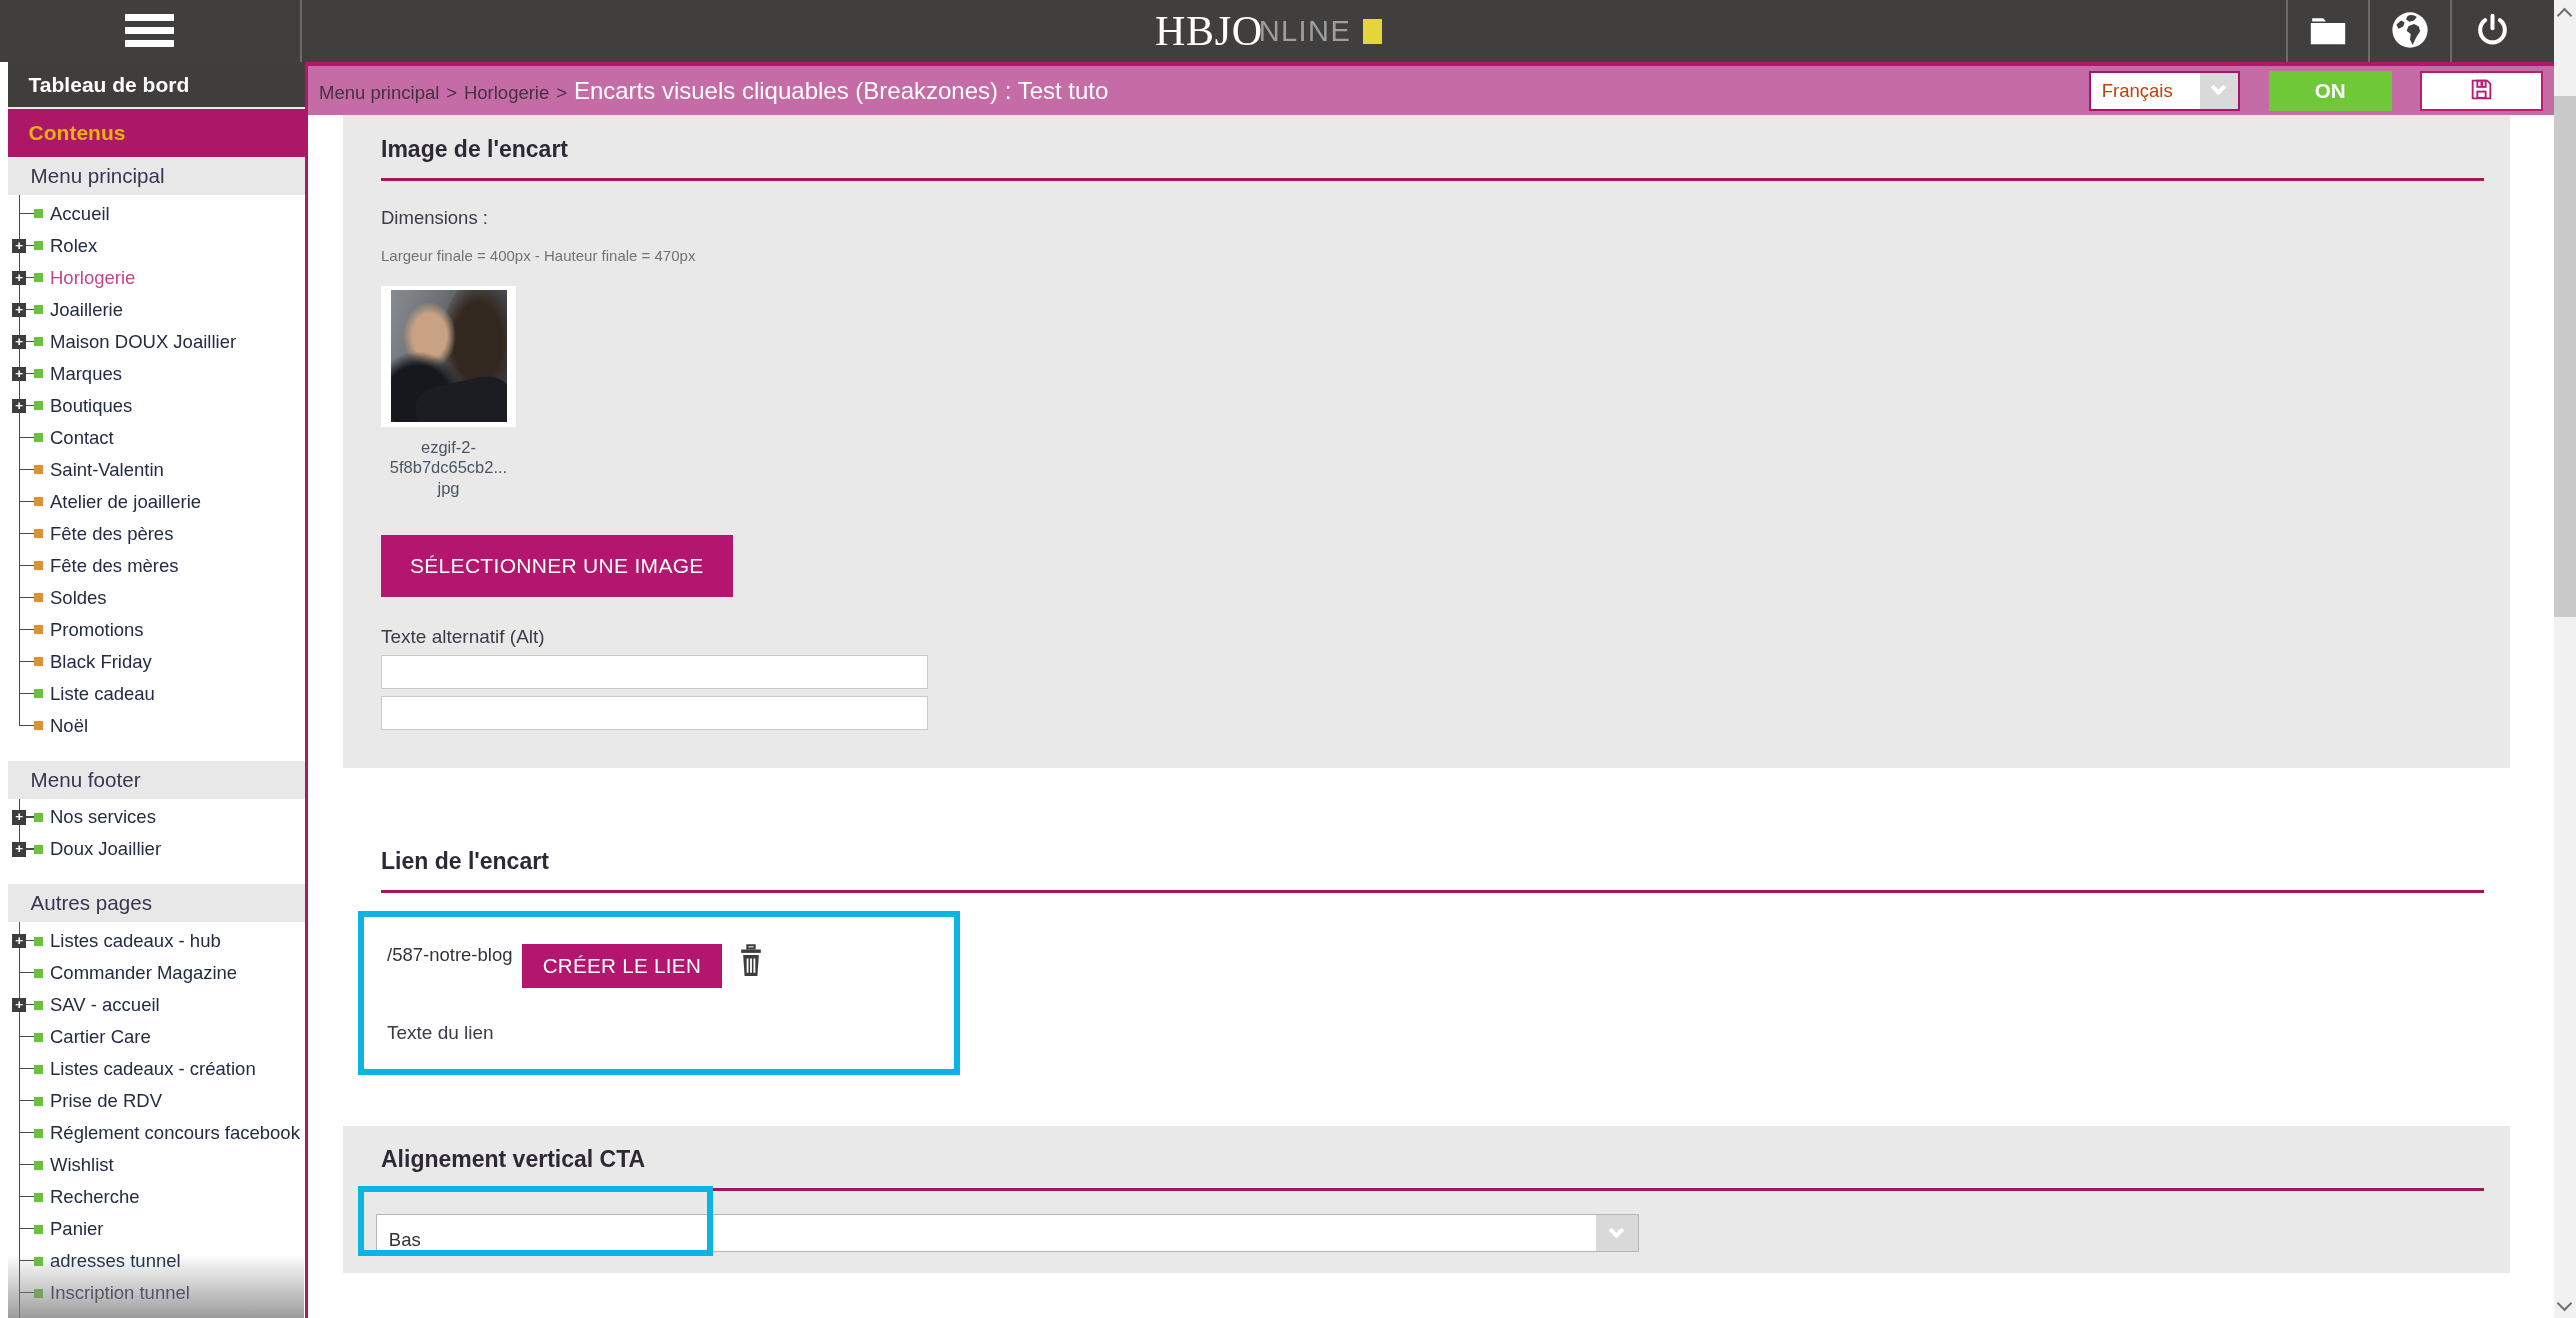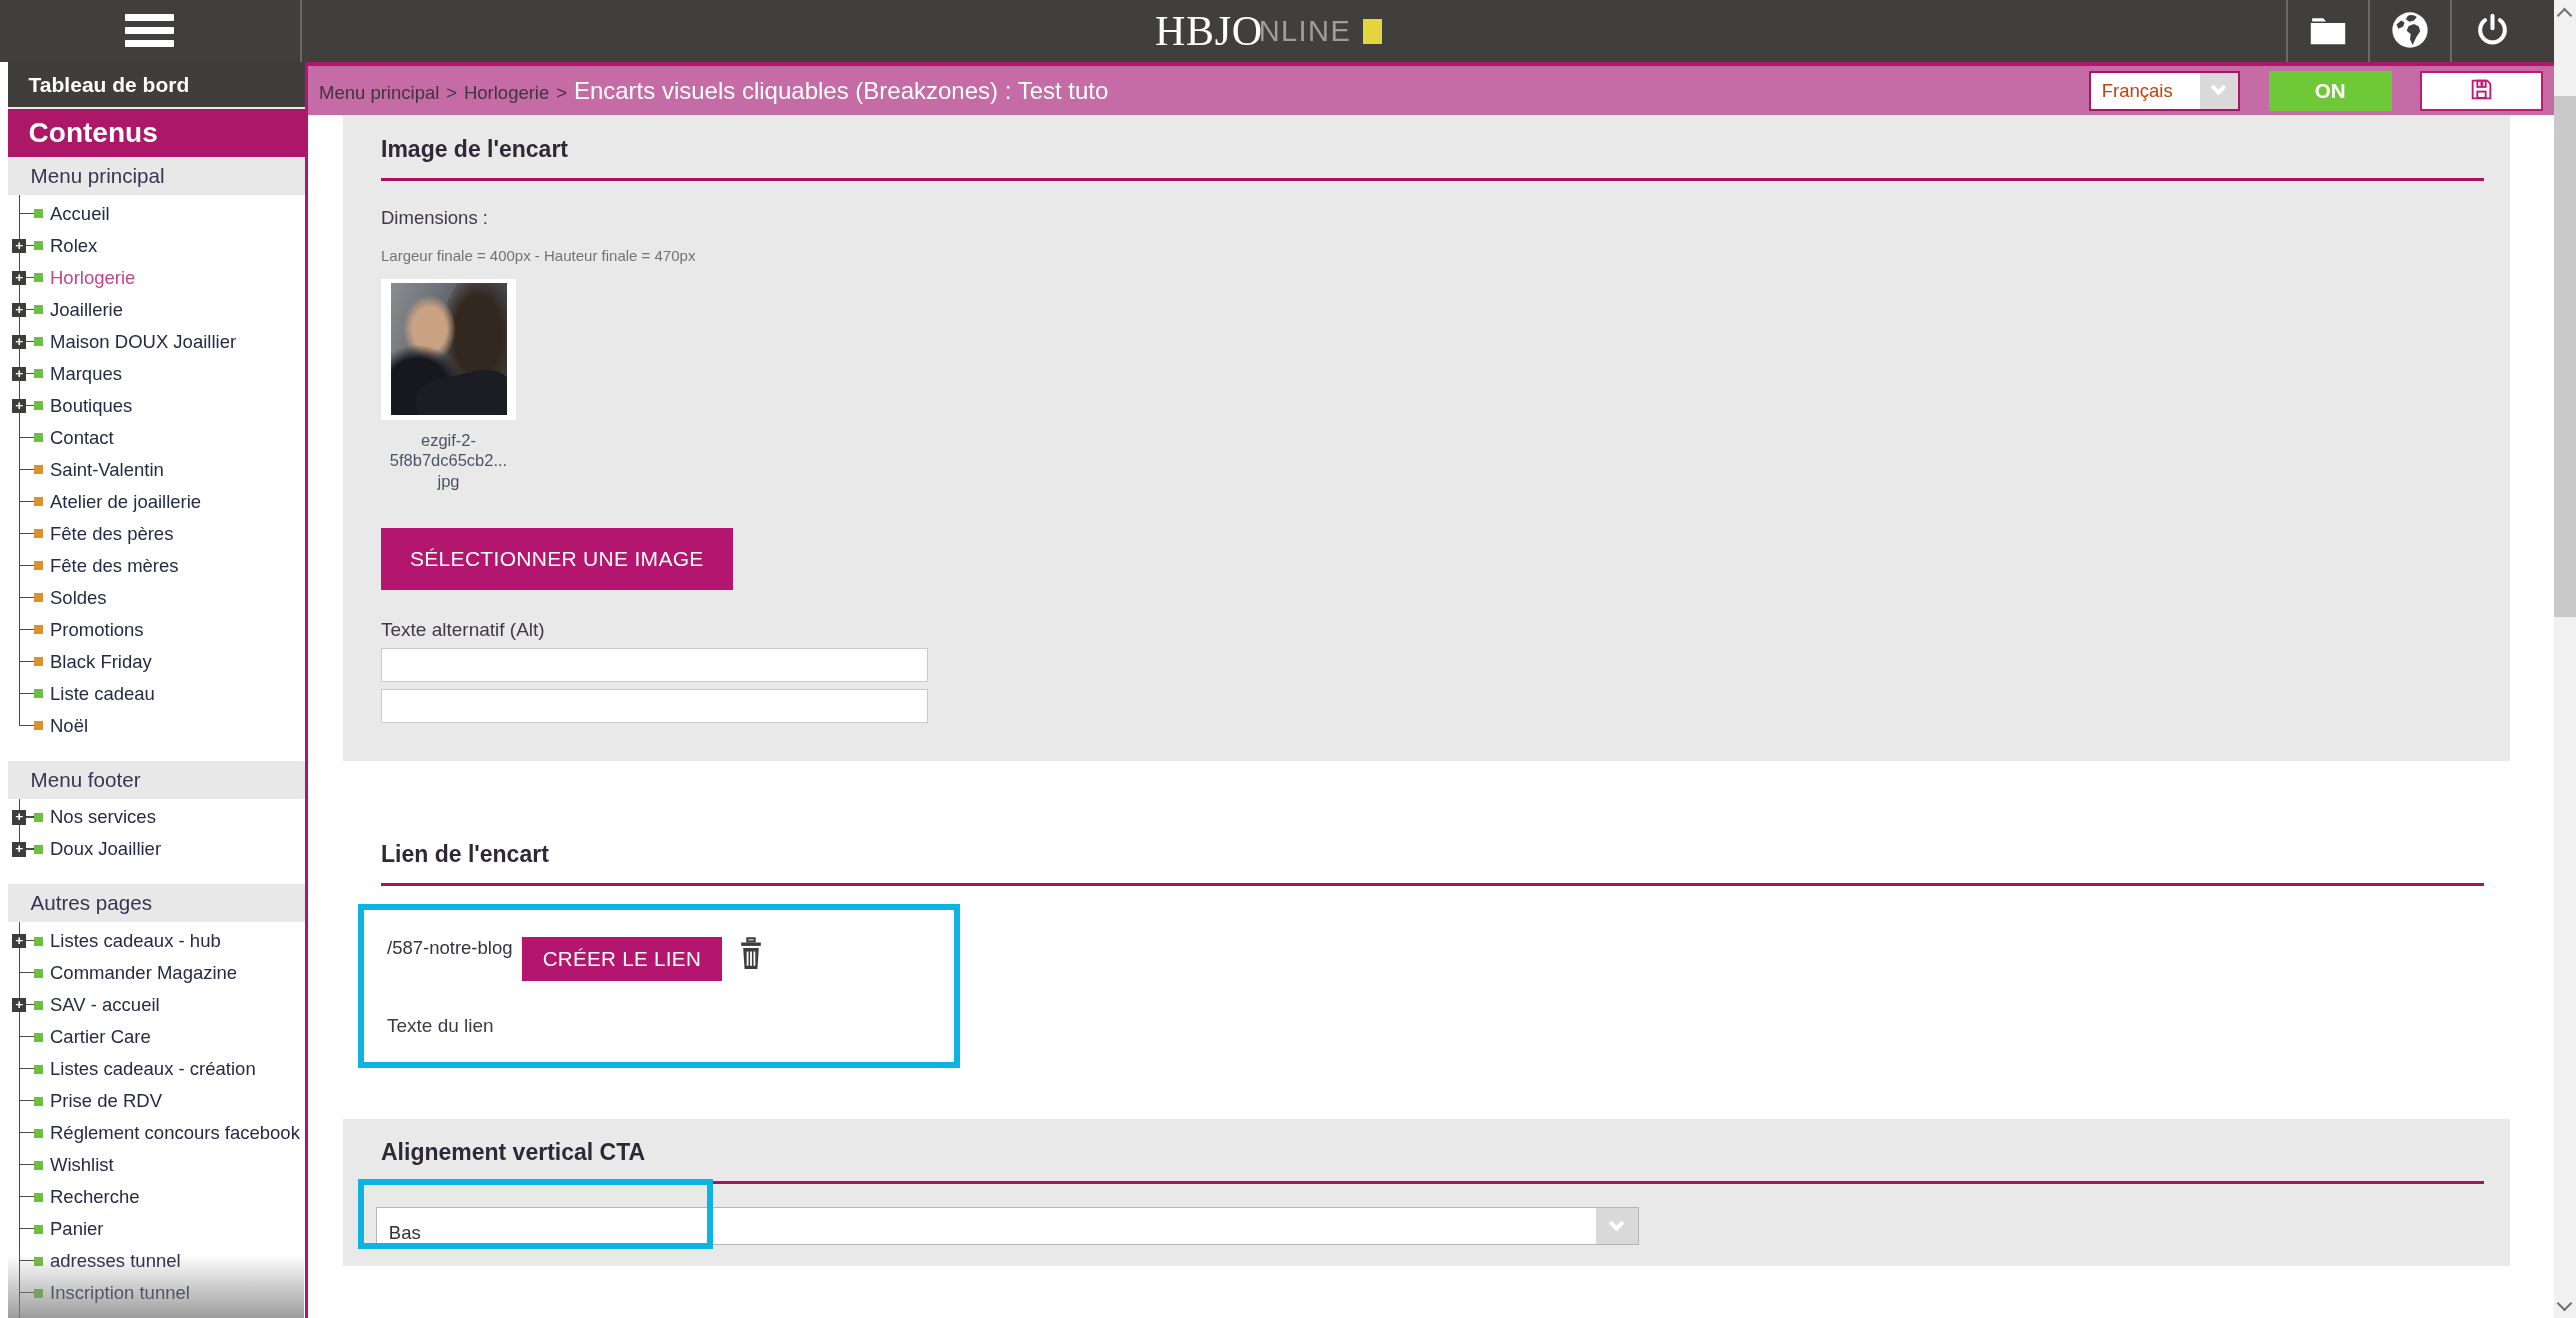--- a/index.html
+++ b/index.html
@@ -36,21 +36,21 @@
   .on-btn { width:123px; height:40px; margin-left:29px; background:#6fc838; color:#fff; border:none;
     font-size:20.6px; font-weight:bold; cursor:pointer; font-family:inherit; }
   .save-btn { width:123px; height:40px; margin-left:28px; background:#fff; border:2.7px solid #c01970;
     display:flex; align-items:center; justify-content:center; cursor:pointer; }
 
   
   .sidebar { position:absolute; left:8px; top:62px; width:300px; height:1257px; background:#fff;
     border-right:3.4px solid #b0176c; overflow:hidden; }
   .side-dash { height:47px; background:#403d3d; color:#fff; font-weight:bold; font-size:21px;
     line-height:45px; padding-left:20.6px; border-bottom:2.1px solid #e8e8e8; cursor:pointer; }
-  .side-contents { height:48px; background:#ac1768; color:#ffffff; font-weight:bold; font-size:28px;
+  .side-contents { height:48px; background:#ac1768; color:#eab308; font-weight:bold; font-size:21px;
     line-height:48px; padding-left:20.6px; cursor:pointer; }
   .side-header { height:38px; background:#e8e8e8; color:#3a3550; font-size:20.6px; line-height:38px;
     padding-left:22.6px; margin-top:19px; }
   .side-header:first-child { margin-top:0; }
   .tree { position:relative; padding-top:2.7px; }
   .tree::before { content:''; position:absolute; left:11px; top:0; bottom:16px; width:1.4px; background:#4a4a4a; }
   .trow { position:relative; height:32px; display:flex; align-items:center; cursor:pointer; }
   .tick { position:absolute; left:11px; top:15px; width:16.5px; height:1.4px; background:#4a4a4a; }
   .bullet { position:absolute; left:26px; top:11.7px; width:9px; height:9px; }
   .bullet.green { background:#6cbf42; }
@@ -65,21 +65,21 @@
   
   .main { position:absolute; left:303px; top:115px; width:2251px; height:1204px; overflow:hidden; }
   .panel { margin-left:40px; width:2167px; padding:11px 26px 0 38px; }
   .panel.gray { background:#e9e9e9; }
   .sec-title { font-size:23px; font-weight:bold; color:#2e2936; padding-top:9.6px; }
   .sec-rule { height:3.4px; background:#a6135f; margin-top:15px; }
 
   .dim-label { font-size:18.5px; color:#3f3a45; margin-top:26px; }
   .dim-value { font-size:15px; color:#737373; margin-top:18px; }
 
-  .thumb-card { margin-top:15px; width:135px; }
+  .thumb-card { margin-top:22px; width:135px; }
   .thumb-imgbox { width:135px; height:141px; background:#fff; padding:4.1px 9.6px; }
   .photo { position:relative; width:116px; height:132px; overflow:hidden;
     background:linear-gradient(110deg,#8a8d90 0%,#6f7276 30%,#4b4e54 60%,#35383d 100%); }
   .photo .hair { position:absolute; right:-20.6px; top:-13.7px; width:89px; height:165px;
     background:radial-gradient(closest-side at 45% 40%, #33281f 60%, rgba(51,40,31,0) 100%); border-radius:50%; }
   .photo .face { position:absolute; left:12.3px; top:12.3px; width:53px; height:75px;
     background:radial-gradient(closest-side at 50% 45%, #c9a183 65%, rgba(201,161,131,0) 100%); border-radius:50%; }
   .photo .sleeve { position:absolute; left:-18px; bottom:-25px; width:103px; height:103px;
     background:radial-gradient(closest-side at 45% 55%, #16181d 70%, rgba(22,24,29,0) 100%); border-radius:40%; transform:rotate(25deg); }
   .photo .shoulder { position:absolute; right:-6.9px; bottom:-20.6px; width:96px; height:62px;

